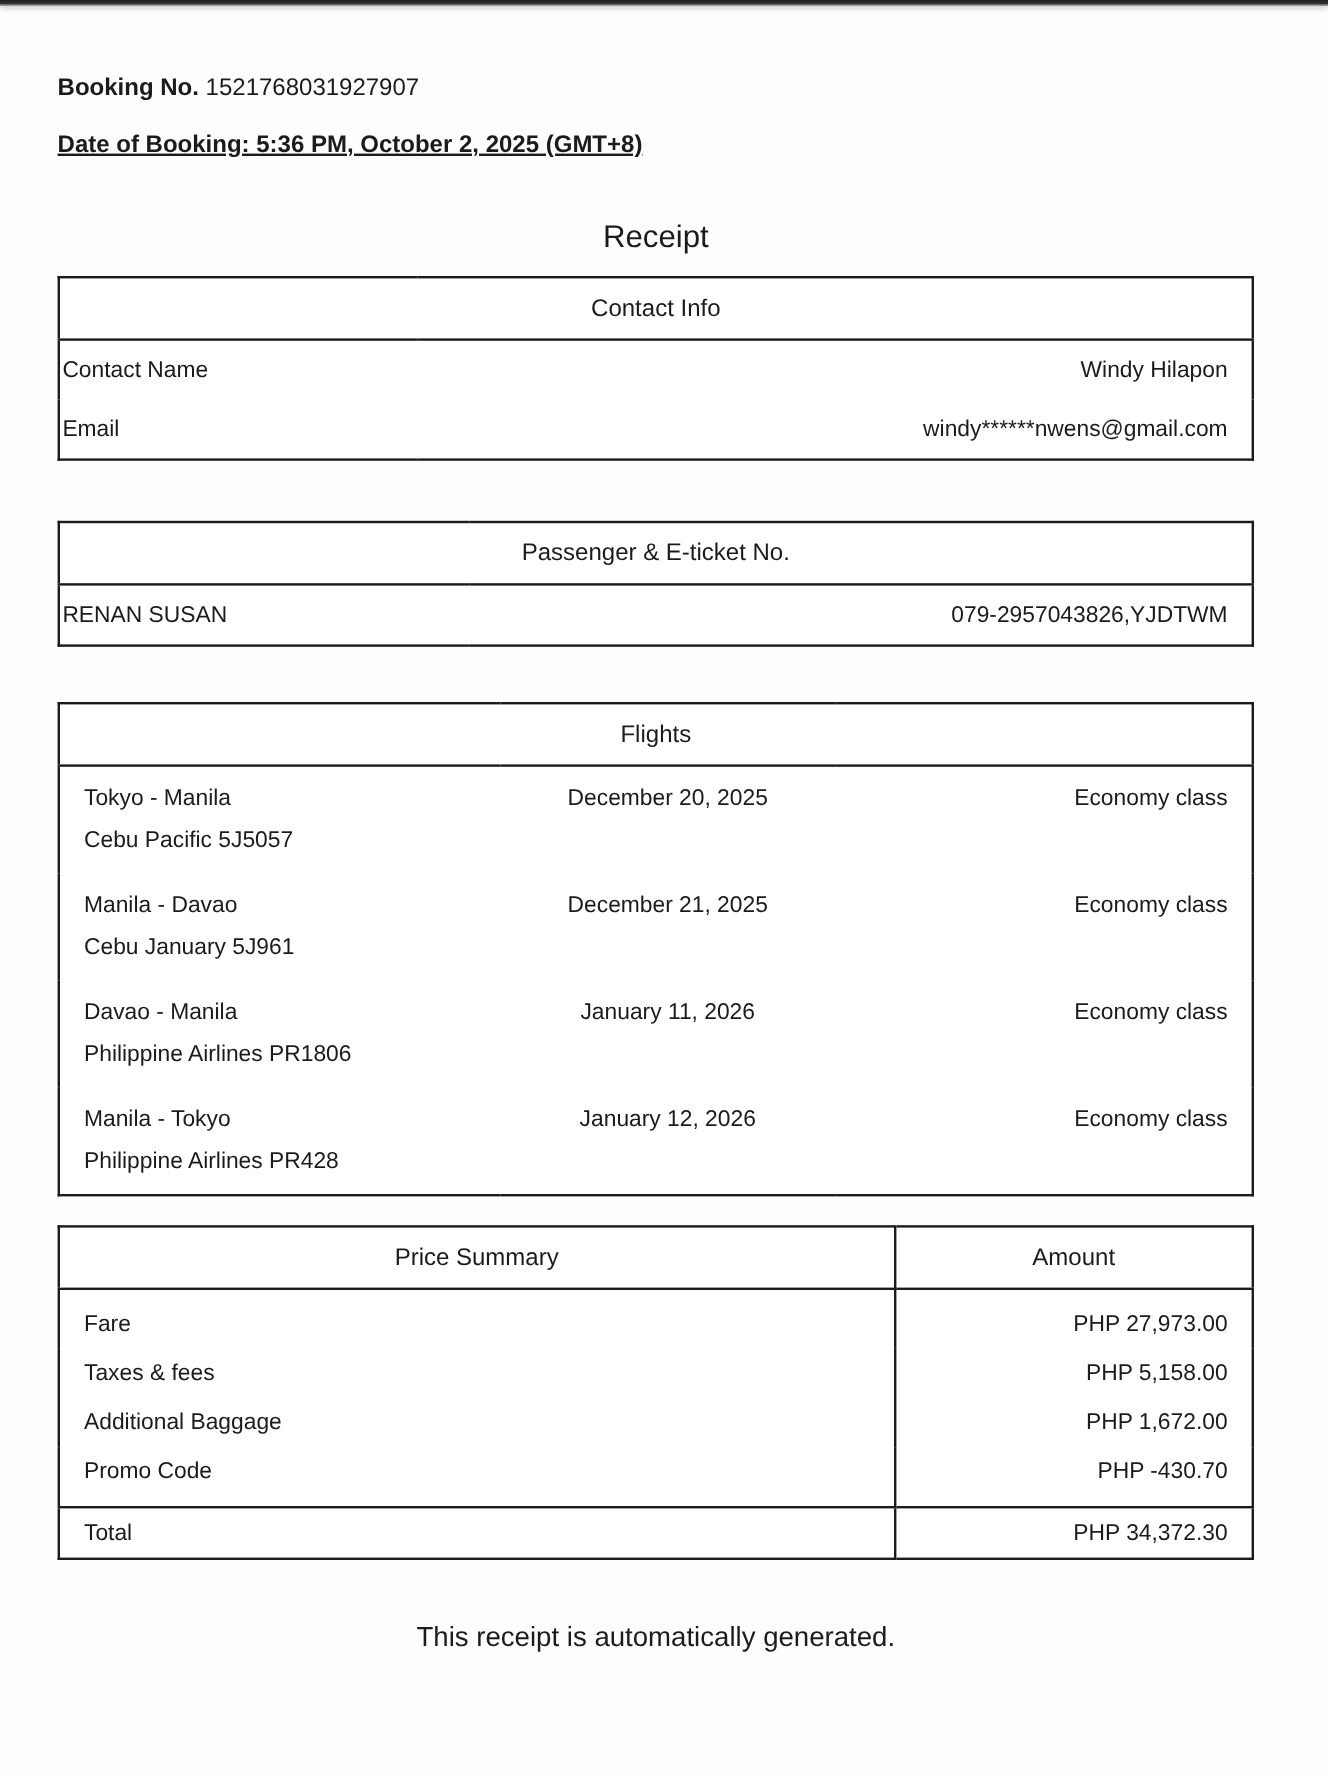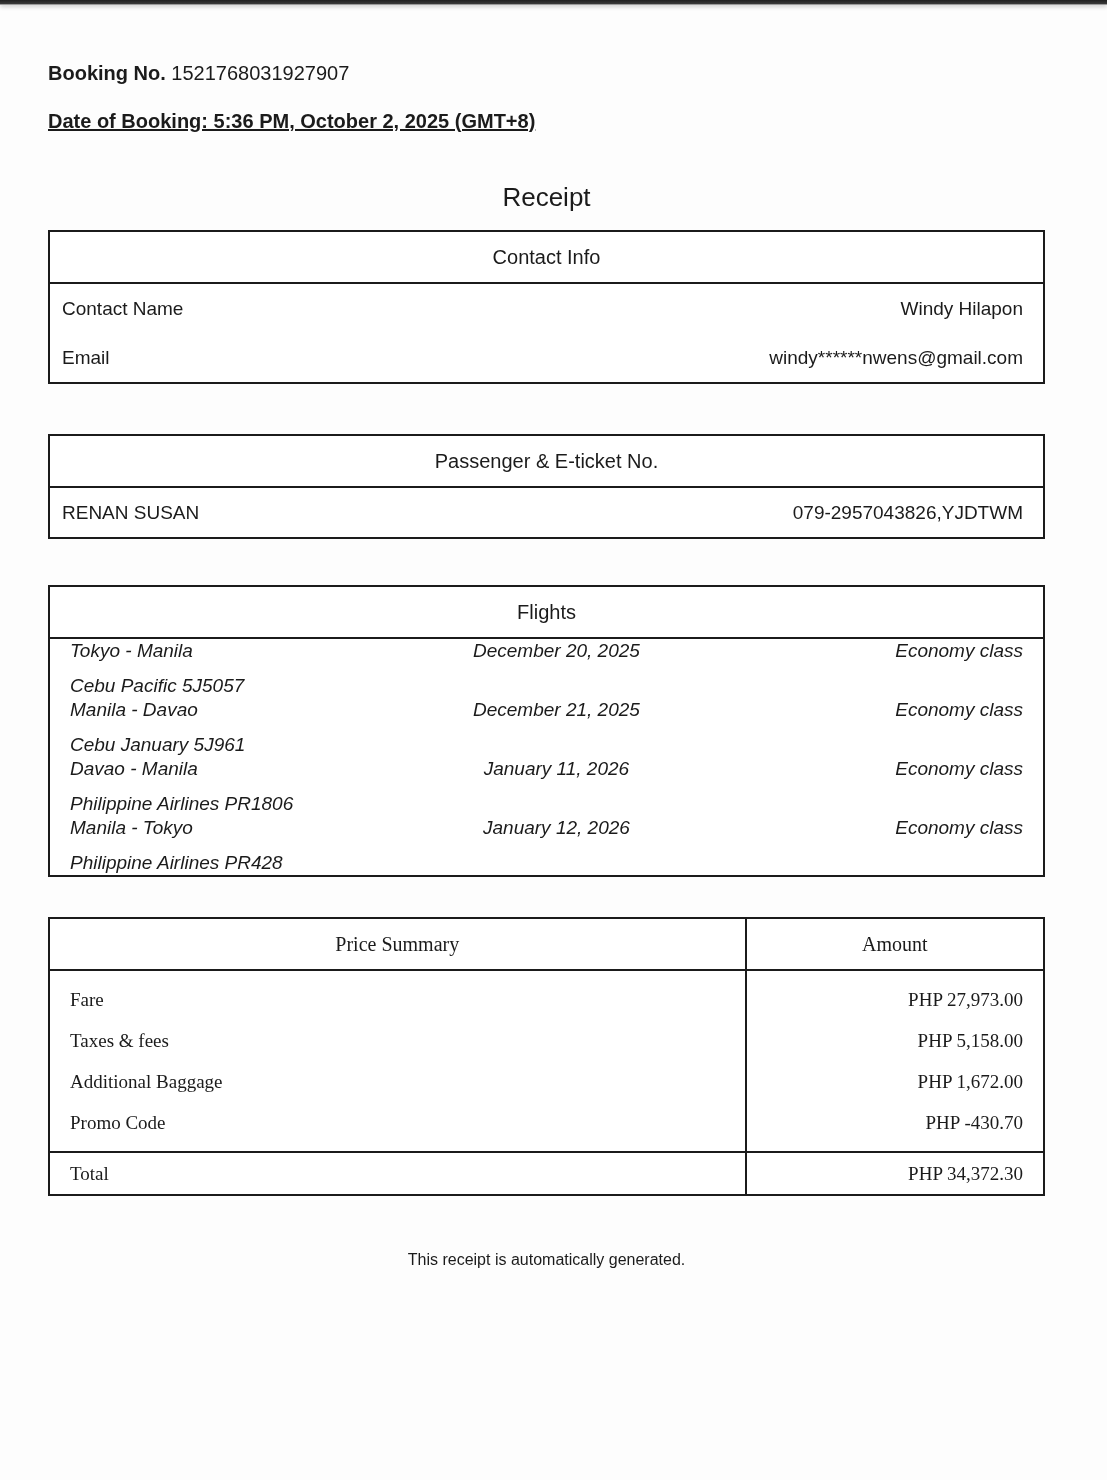--- a/index.html
+++ b/index.html
@@ -50,65 +50,64 @@
     font-weight: normal;
     font-size: 20px;
     line-height: 24px;
     padding: 13px 10px;
     border-bottom: 2px solid #1b1b1b;
     text-align: center;
   }
   
   .kv-label {
     text-align: left;
-    padding: 12px 12px;
+    padding: 12px 2px;
     line-height: 25px;
   }
   .kv-value {
     text-align: right;
     padding: 12px 20px;
     line-height: 25px;
   }
   .t-contact { margin-top: 18px; }
   .t-passenger { margin-top: 50px; }
   
   .t-flights { margin-top: 46px; }
   .t-flights td {
     vertical-align: top;
-    padding: 0 20px;
+    padding: 15px 20px;
     line-height: 24px;
-    font-style: italic;
   }
   .fl-route-cell { width: 37%; text-align: left; }
   .fl-airline { margin-top: 11px; }
   .fl-date { width: 28%; text-align: center; }
   .fl-class { width: 35%; text-align: right; }
   
-  .t-price { margin-top: 40px; font-family: Liberation Serif, serif; }
+  .t-price { margin-top: 24px; }
   .t-price .ps-header { width: 70%; border-right: 2px solid #1b1b1b; }
   .t-price .amount-header { width: 30%; }
   .t-price td { line-height: 25px; }
   .ps-label {
     text-align: left;
     padding: 8px 20px;
     border-right: 2px solid #1b1b1b;
   }
   .ps-amount {
     text-align: right;
     padding: 8px 20px;
   }
   tr.ps-first td { padding-top: 16px; }
   tr.ps-last td { padding-bottom: 16px; }
   tr.total-row td {
     border-top: 2px solid #1b1b1b;
   }
   .footer-note {
     margin-top: 53px;
     text-align: center;
-    font-size: 16px;
+    font-size: 23px;
     line-height: 22px;
   }
 </style>
 </head>
 <body>
 
 <div class="top-bar"></div>
 
 <div class="page">
 

